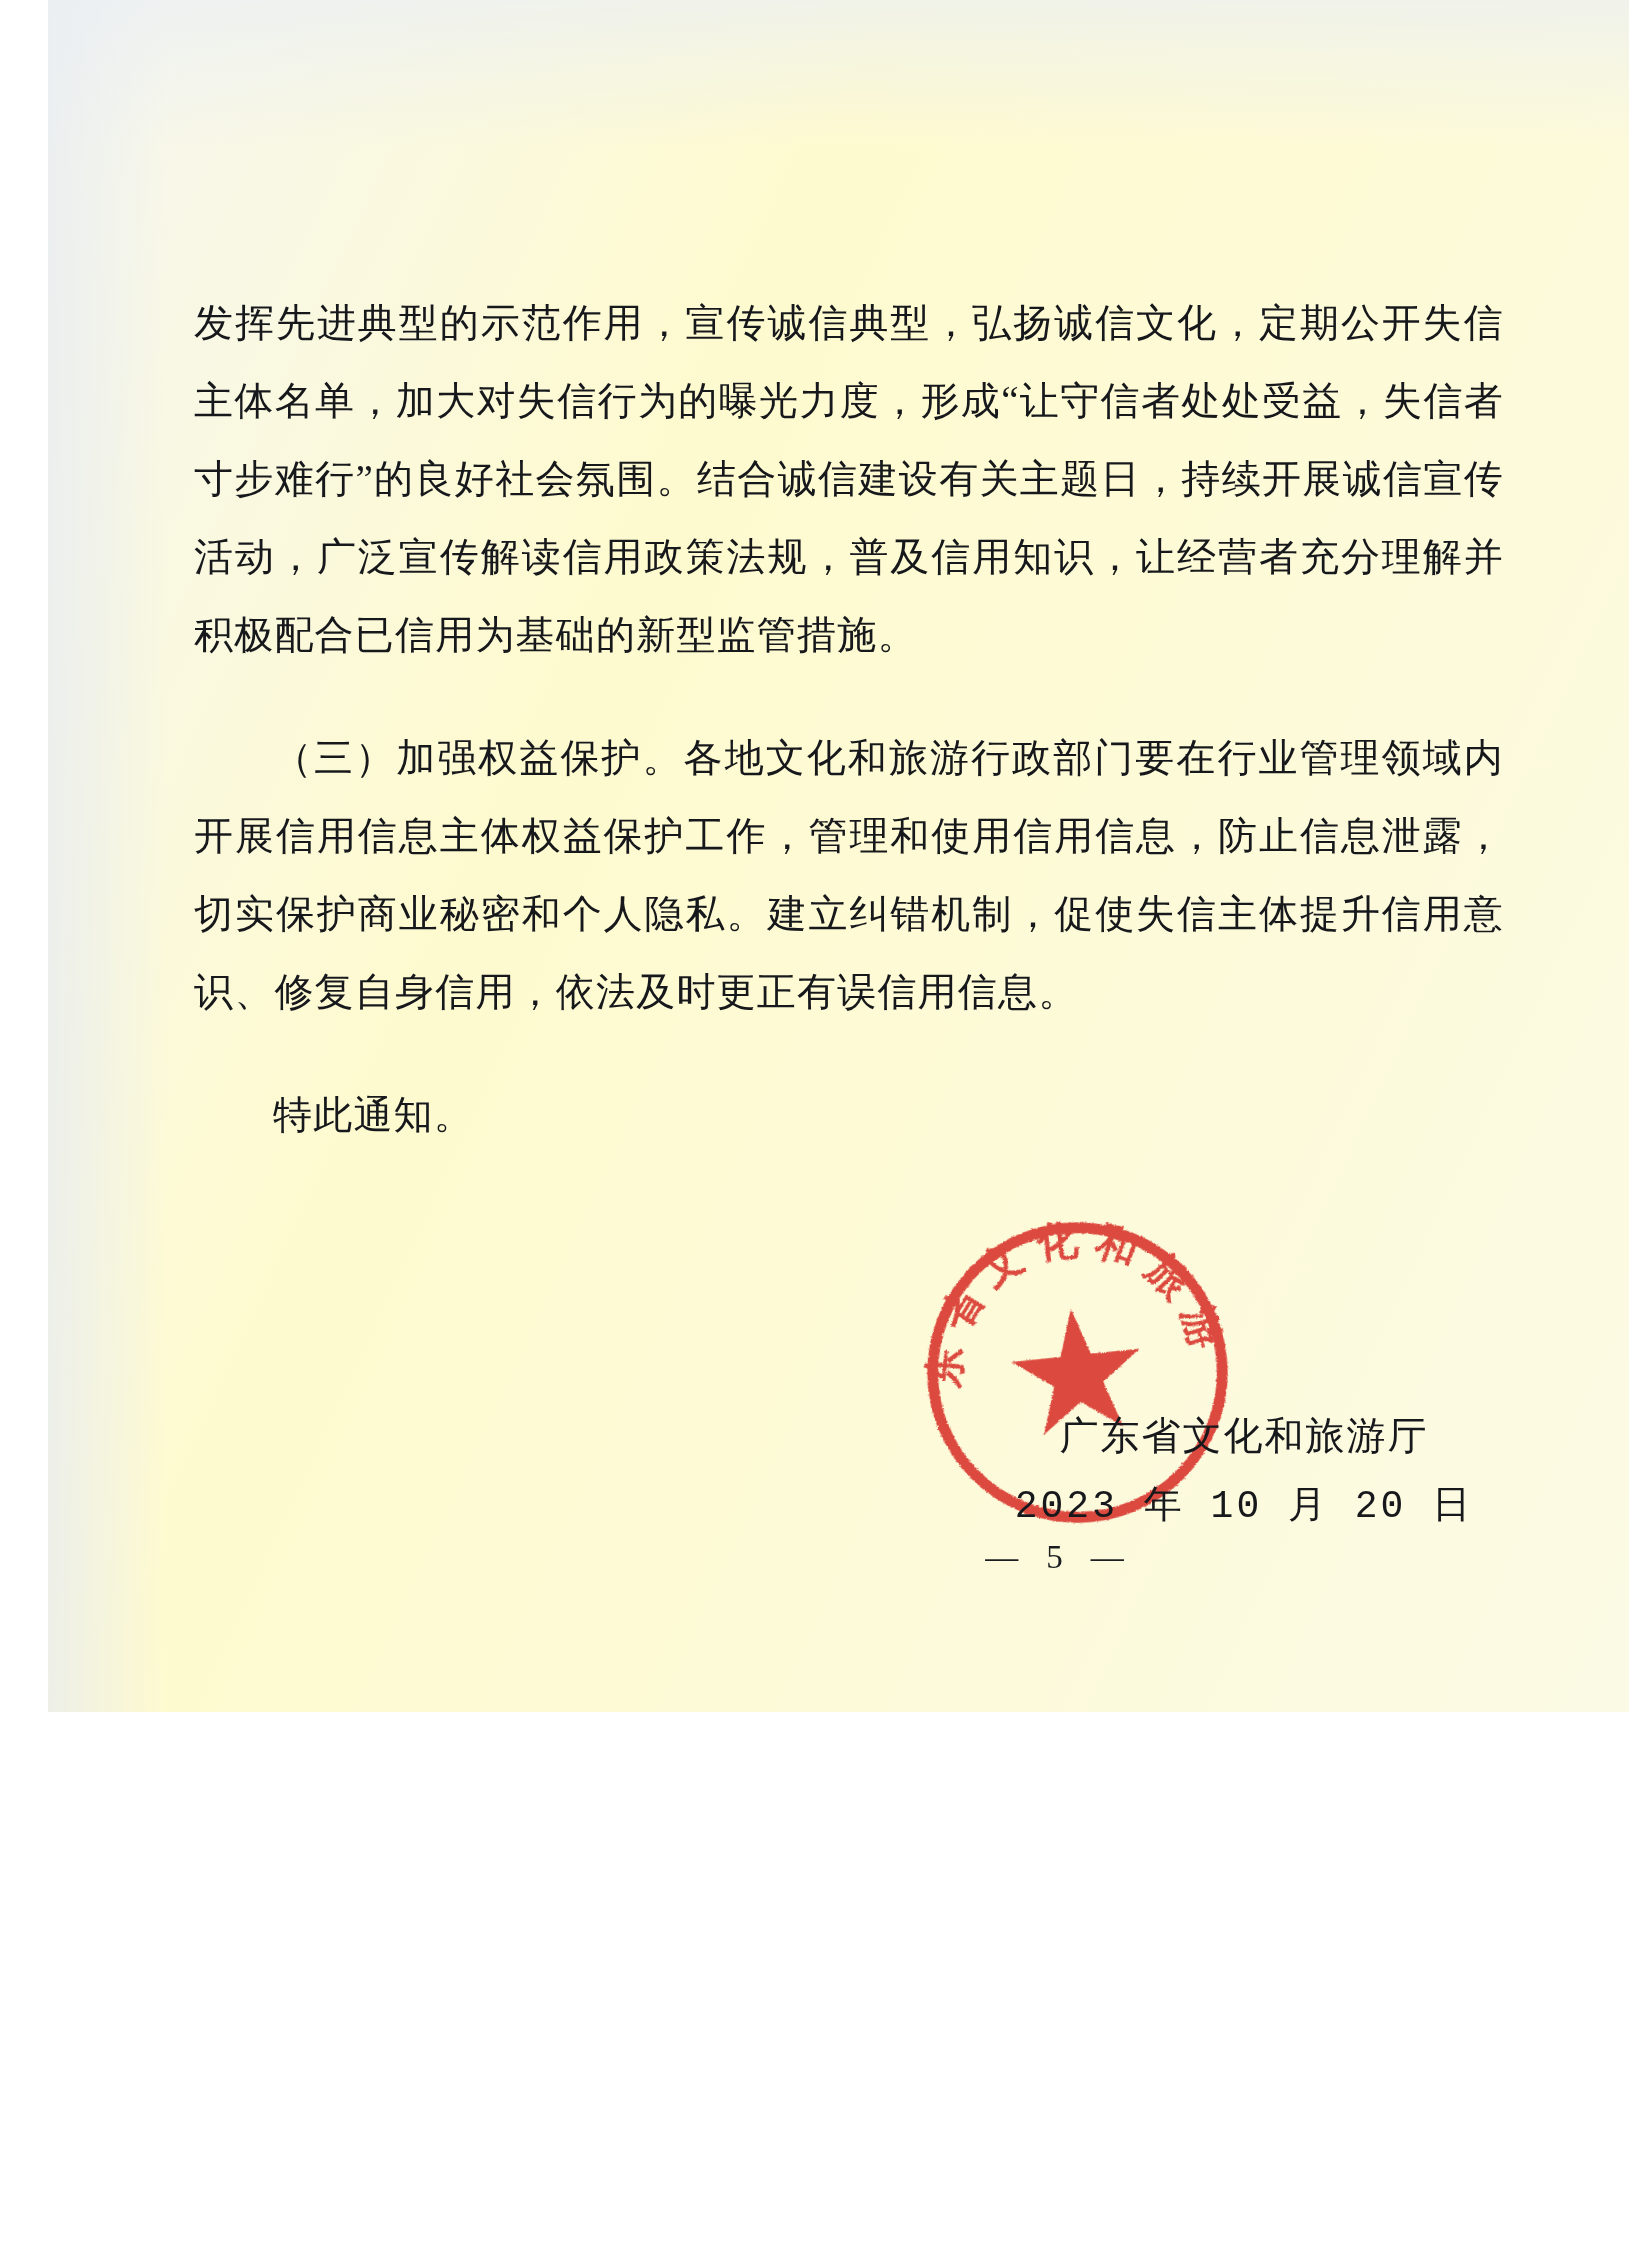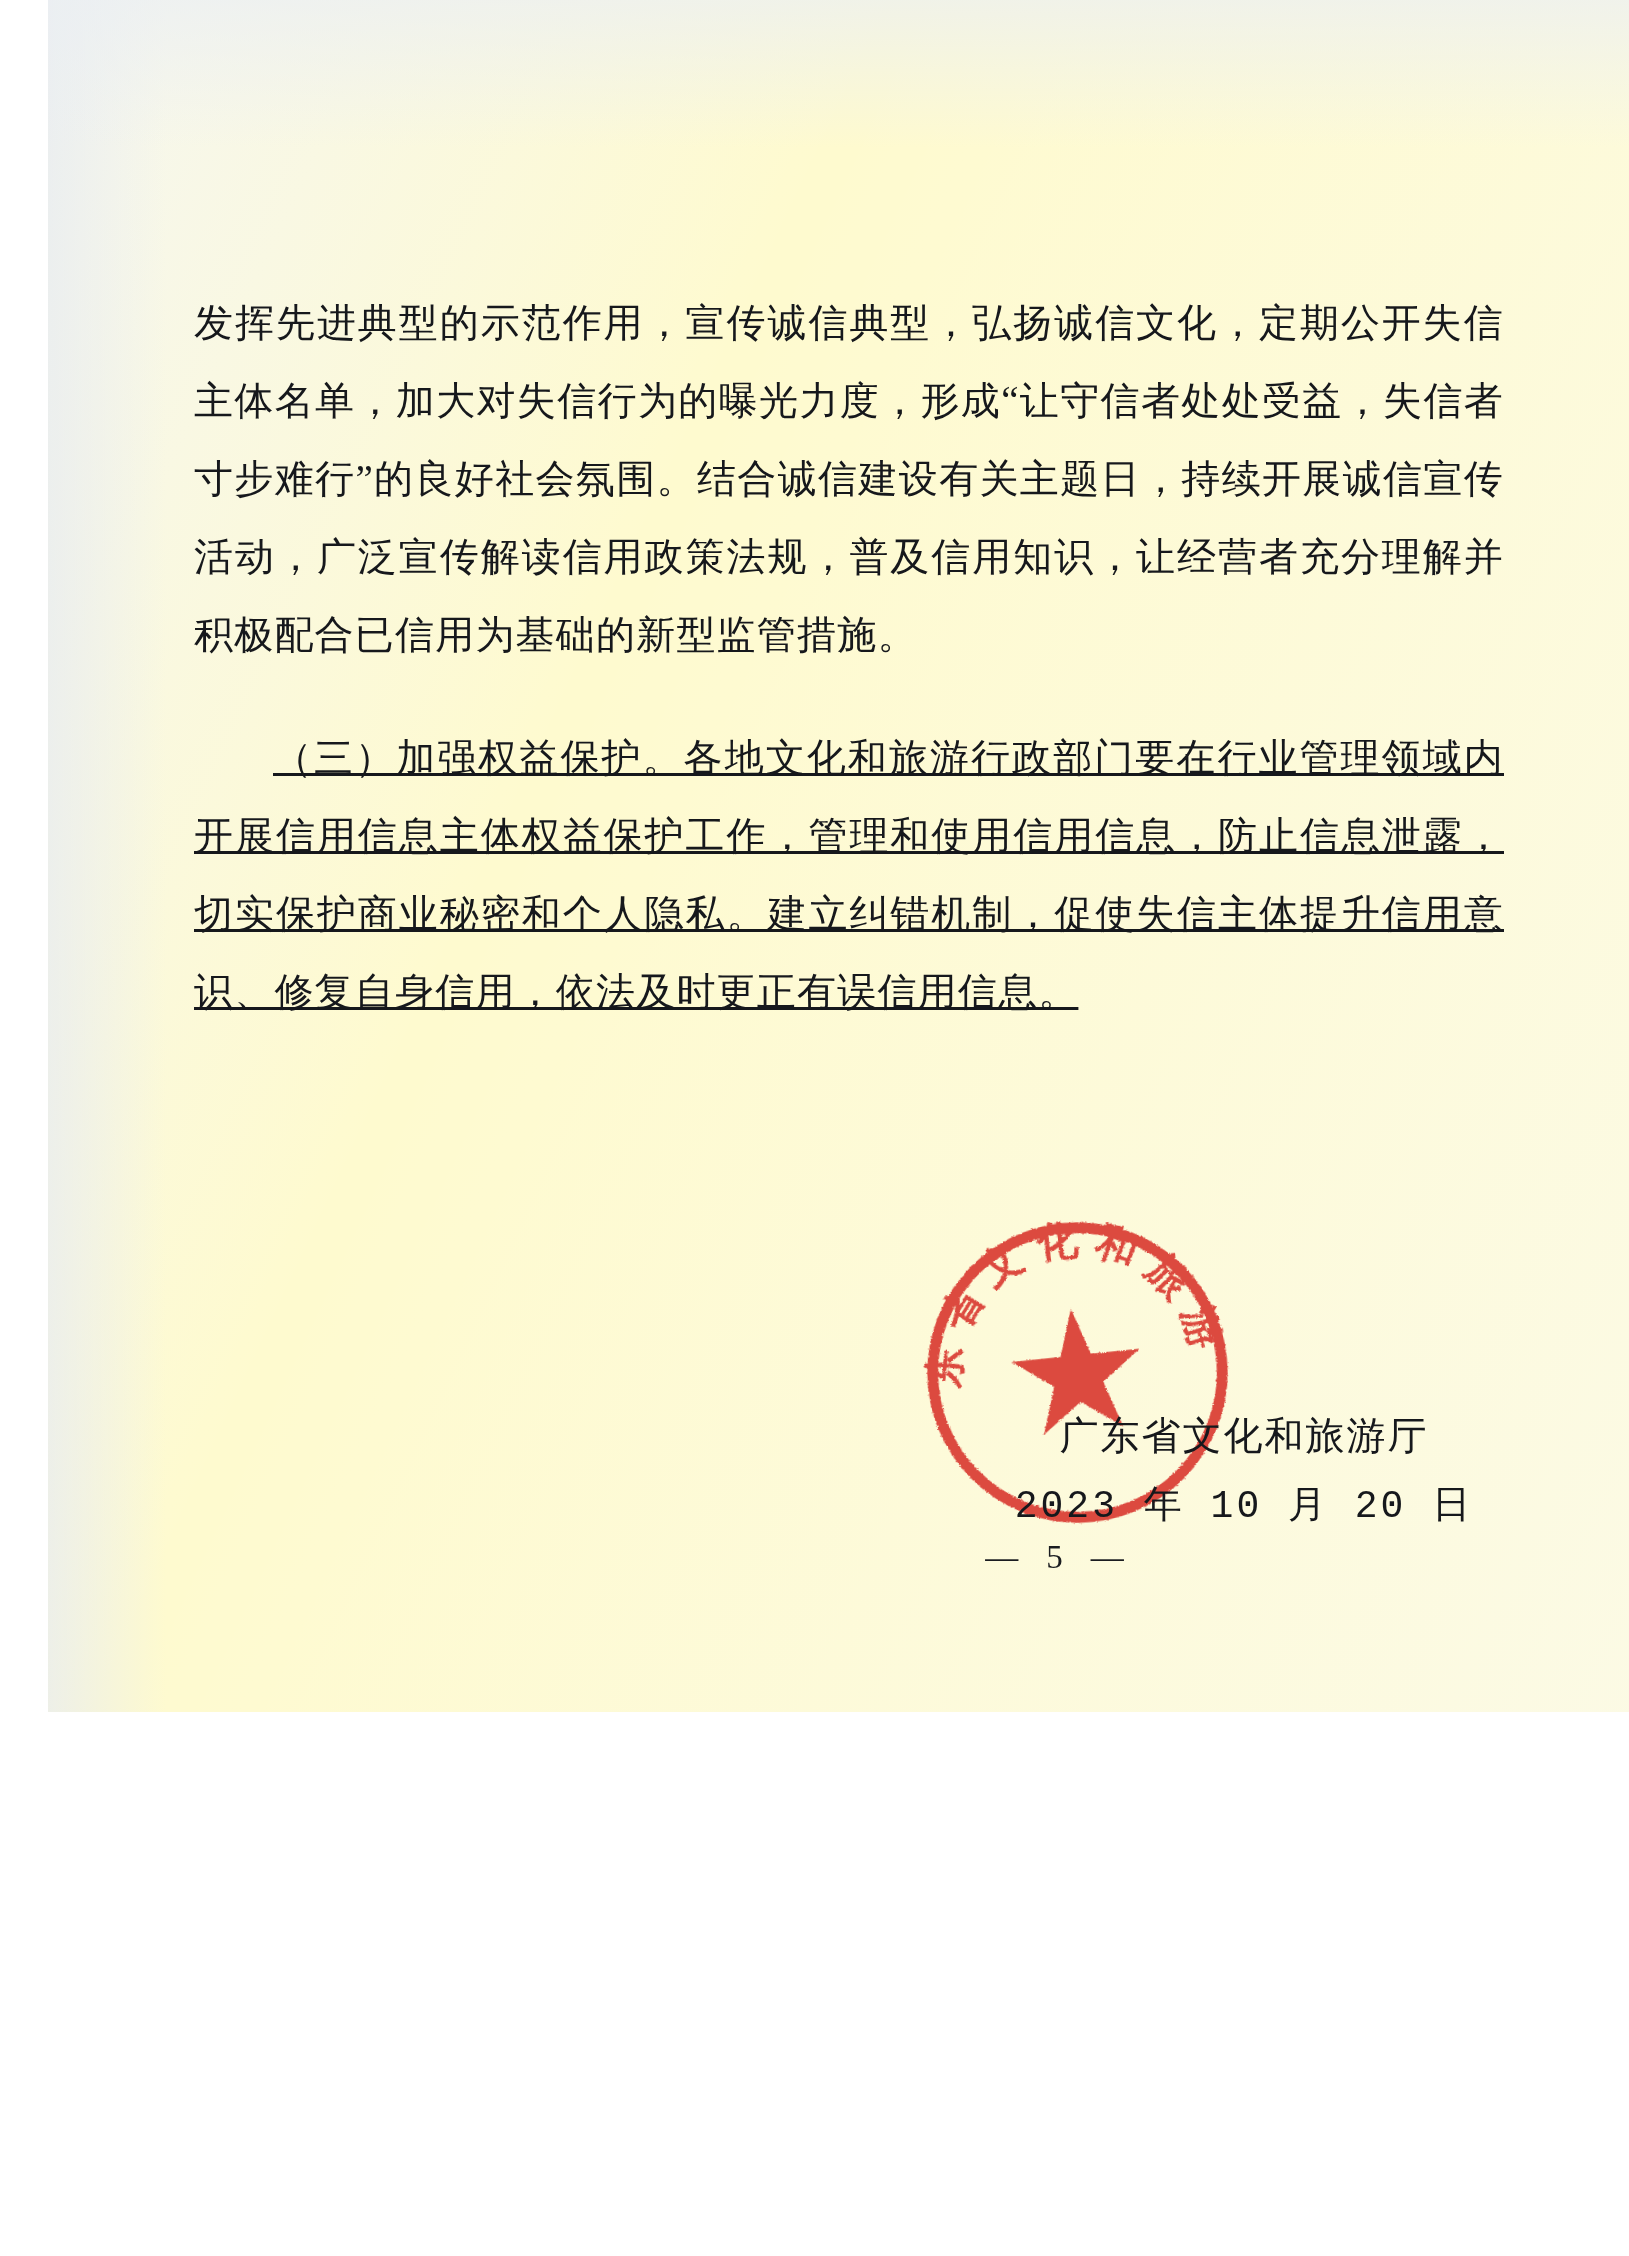--- a/index.html
+++ b/index.html
@@ -53,21 +53,20 @@
     text-align: justify;
     text-justify: inter-character;
     margin: 0 0 2px 0;
     font-family: "Liberation Serif", "DejaVu Serif", serif;
   }
   .para.indent {
     text-indent: 79px;
   }
   .para.spaced-top {
     margin-top: 45px;
-    text-decoration: underline;
   }
 
   
   .sign-block {
     position: absolute;
     right: 177px;
     top: 1399px;
     width: 512px;
     text-align: center;
   }
@@ -121,20 +120,21 @@
 
   <div class="paper-tint"></div>
   <div class="scan-edge-left"></div>
   <div class="scan-edge-top"></div>
 
   <div class="body-block">
     <p class="para">发挥先进典型的示范作用，宣传诚信典型，弘扬诚信文化，定期公开失信主体名单，加大对失信行为的曝光力度，形成“让守信者处处受益，失信者寸步难行”的良好社会氛围。结合诚信建设有关主题日，持续开展诚信宣传活动，广泛宣传解读信用政策法规，普及信用知识，让经营者充分理解并积极配合已信用为基础的新型监管措施。</p>
 
     <p class="para indent spaced-top">（三）加强权益保护。各地文化和旅游行政部门要在行业管理领域内开展信用信息主体权益保护工作，管理和使用信用信息，防止信息泄露，切实保护商业秘密和个人隐私。建立纠错机制，促使失信主体提升信用意识、修复自身信用，依法及时更正有误信用信息。</p>
 
+    <p class="para indent spaced-top">特此通知。</p>
   </div>
 
   <div class="seal">
     <svg viewBox="0 0 330 330" xmlns="http://www.w3.org/2000/svg">
       <defs>
         <path id="sealArc" d="M 45,165 A 120,120 0 1 1 285,165" fill="none"></path>
         <filter id="rough">
           <feTurbulence type="fractalNoise" baseFrequency="0.55" numOctaves="3" result="n"></feTurbulence>
           <feDisplacementMap in="SourceGraphic" in2="n" scale="3" xChannelSelector="R" yChannelSelector="G"></feDisplacementMap>
         </filter>

